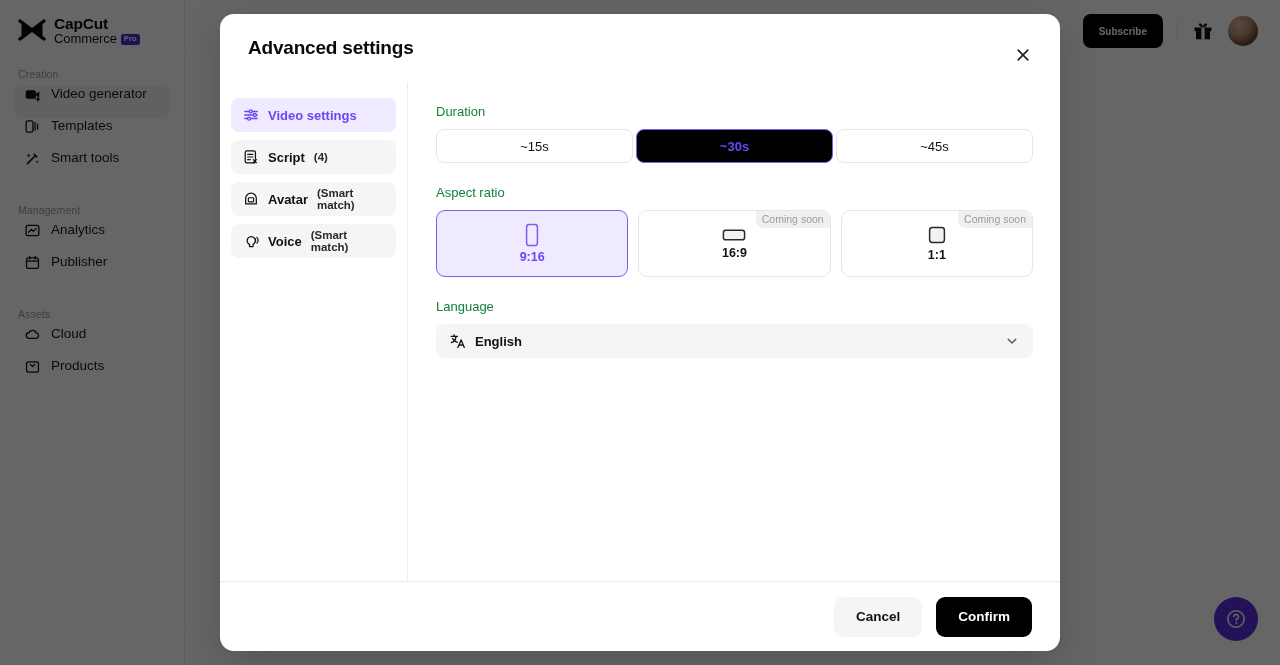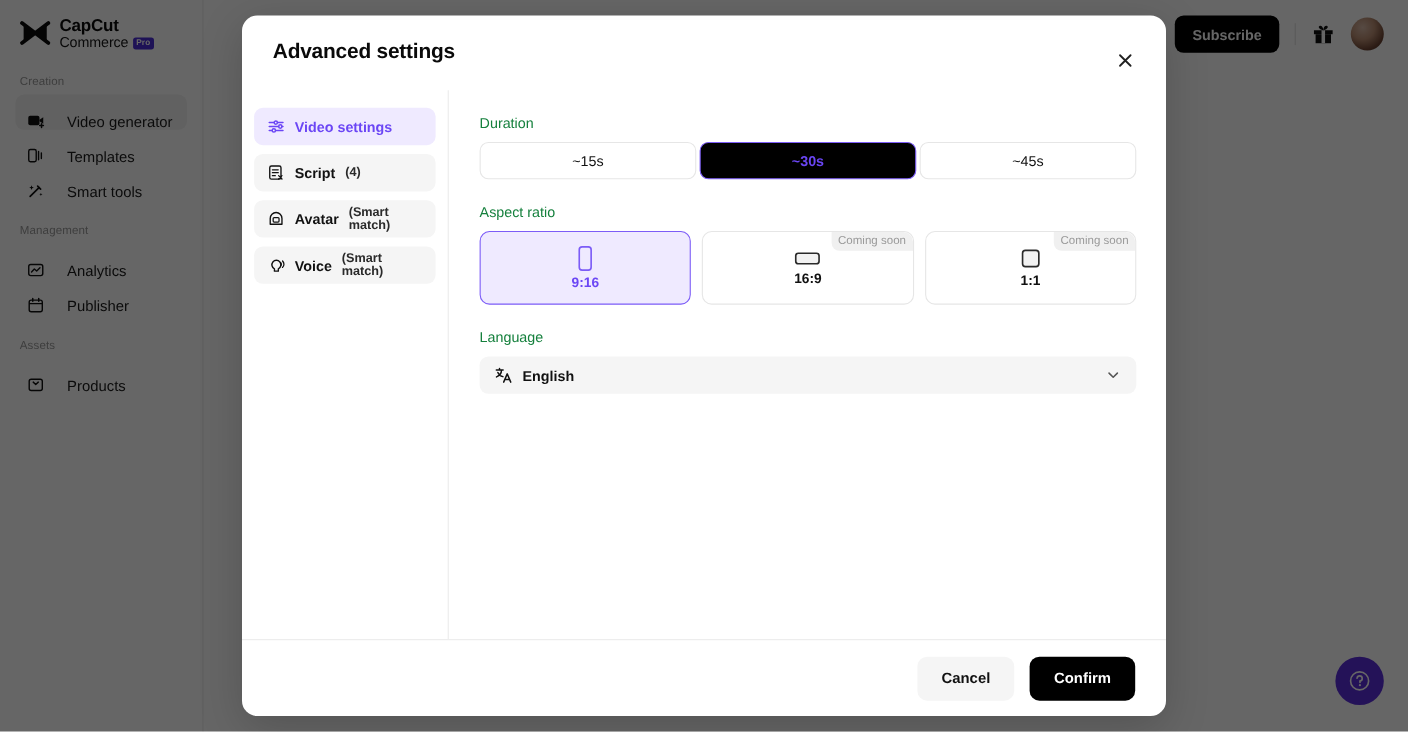--- a/index.html
+++ b/index.html
@@ -29,34 +29,34 @@
   .logo-pro {
     background: #4b2ed6; color: #fff; font-size: 7.5px; font-weight: bold;
     padding: 1px 3px 1.5px; border-radius: 2.5px; letter-spacing: .2px;
   }
 
   .nav-group-label {
     font-size: 10.5px; color: #9b9b9b; padding: 0 0 0 18px;
     letter-spacing: .1px;
   }
   .nav-item {
-    display: flex; align-items: flex-end; gap: 20px;
+    display: flex; align-items: flex-start; gap: 10px;
     height: 32px; margin: 0 14px; padding: 0 10px;
     border-radius: 8px; color: #1a1a1a; font-size: 13.5px;
     cursor: pointer;
   }
   .nav-item.active { background: #f2f2f2; }
   .nav-ico { width: 17px; height: 17px; flex: none; display: block; }
 
   .app-topright {
     position: absolute; right: 22px; top: 14px;
     display: flex; align-items: center; gap: 14px;
   }
   .subscribe-btn {
-    background: #000; color: #fff; font-size: 13px; font-weight: bold;
+    background: #000; color: #fff; font-size: 10px; font-weight: bold;
     border: none; border-radius: 8px; height: 34px; padding: 0 16px;
     cursor: pointer; font-family: inherit;
   }
   .tr-divider { width: 1px; height: 20px; background: #e2e2e2; }
   .gift-btn { width: 22px; height: 22px; cursor: pointer; display: block; }
   .avatar {
     width: 30px; height: 30px; border-radius: 50%;
     background: radial-gradient(circle at 36% 30%, #d8b9a8 0%, #b98d72 38%, #6d4433 72%, #3d2a22 100%);
     cursor: pointer;
   }
@@ -236,20 +236,26 @@
       <svg class="nav-ico" viewBox="0 0 20 20">
         <rect x="3" y="4.5" width="14" height="12.5" rx="2.2" stroke="#111" stroke-width="1.5" fill="none"></rect>
         <path d="M3 8.3 h14" stroke="#111" stroke-width="1.5"></path>
         <path d="M6.8 2.8 v3 M13.2 2.8 v3" stroke="#111" stroke-width="1.6" stroke-linecap="round"></path>
       </svg>
       <span>Publisher</span>
     </div>
 
     <div class="nav-group-label" style="margin-top:22px;margin-bottom:6px;">Assets</div>
 
+    <div class="nav-item">
+      <svg class="nav-ico" viewBox="0 0 20 20">
+        <path d="M5.6 14.5 a3.3 3.3 0 0 1 .35-6.58 A4.4 4.4 0 0 1 14.3 8.2 a3.2 3.2 0 0 1 .25 6.3 Z" stroke="#111" stroke-width="1.5" fill="none" stroke-linejoin="round"></path>
+      </svg>
+      <span>Cloud</span>
+    </div>
 
     <div class="nav-item">
       <svg class="nav-ico" viewBox="0 0 20 20">
         <rect x="3" y="4.5" width="14" height="12" rx="2.2" stroke="#111" stroke-width="1.5" fill="none"></rect>
         <path d="M7.3 7.5 L10 10 L12.7 7.5" stroke="#111" stroke-width="1.5" fill="none" stroke-linecap="round" stroke-linejoin="round"></path>
       </svg>
       <span>Products</span>
     </div>
   </div>
 

